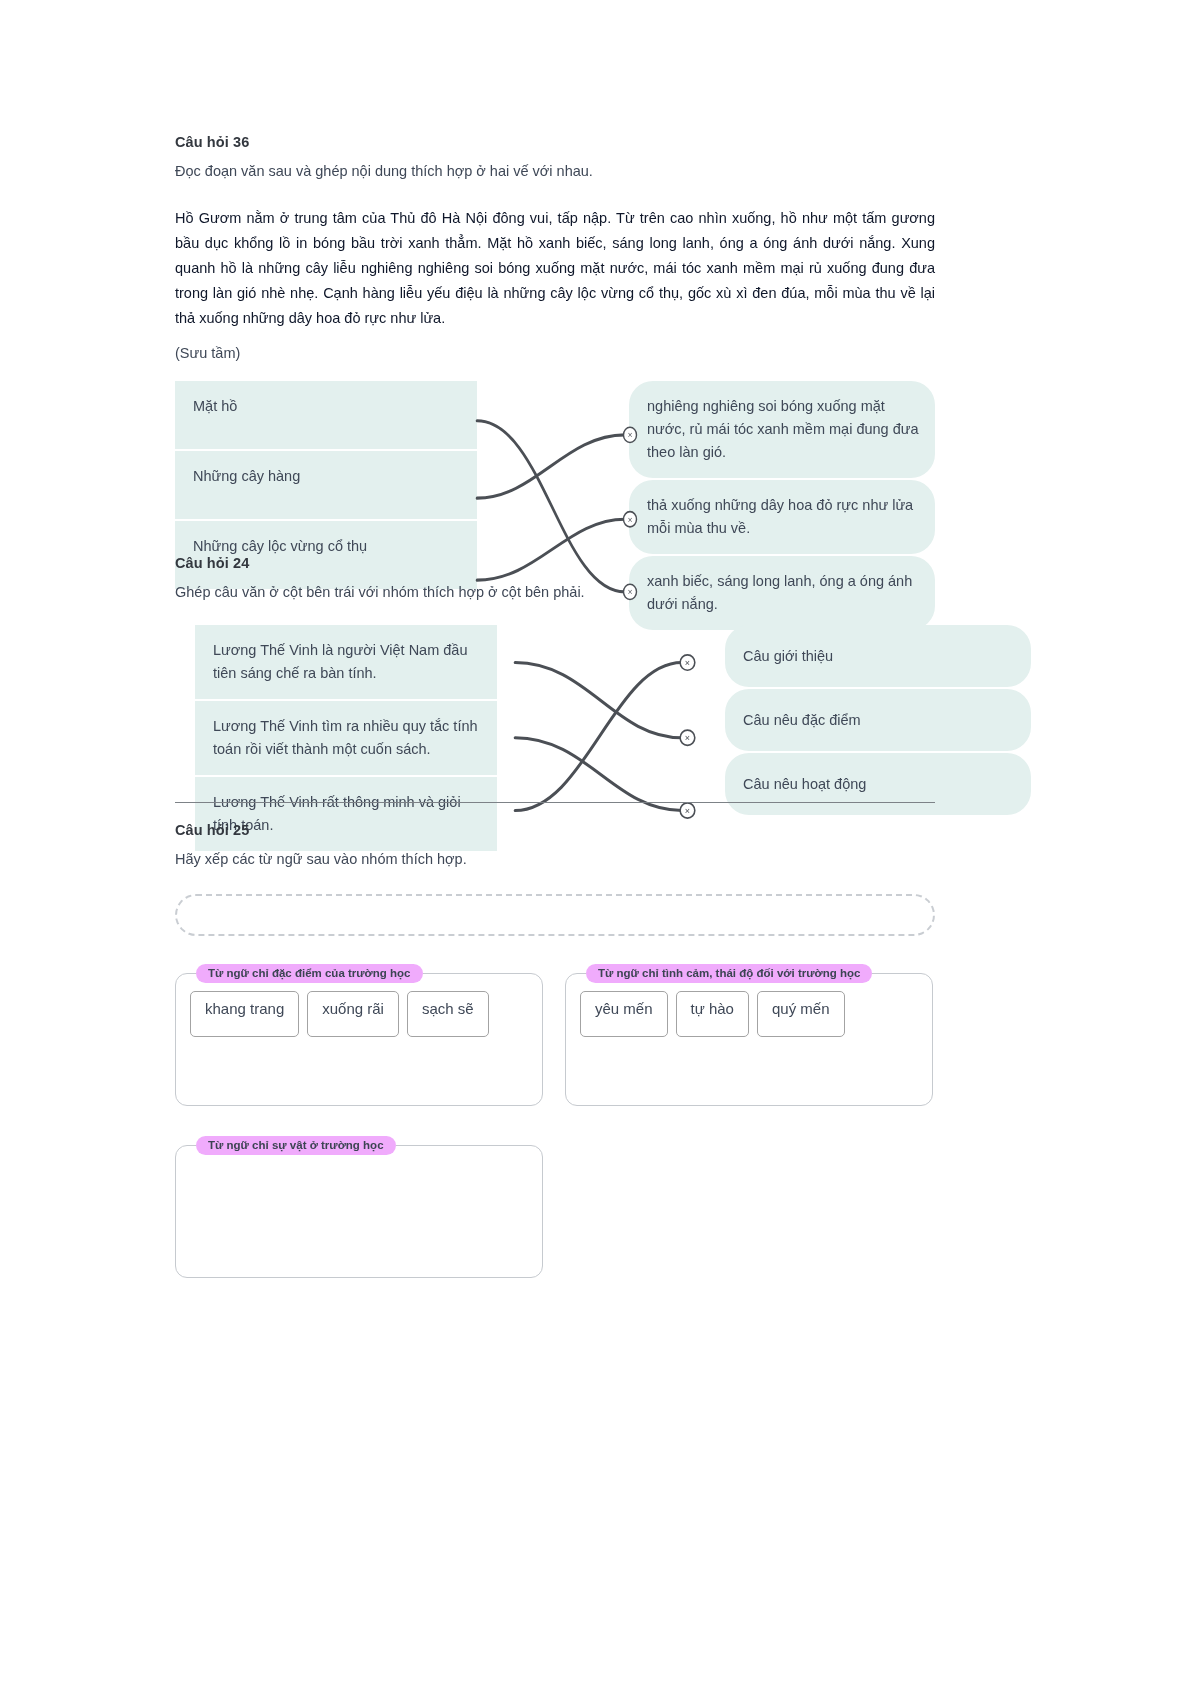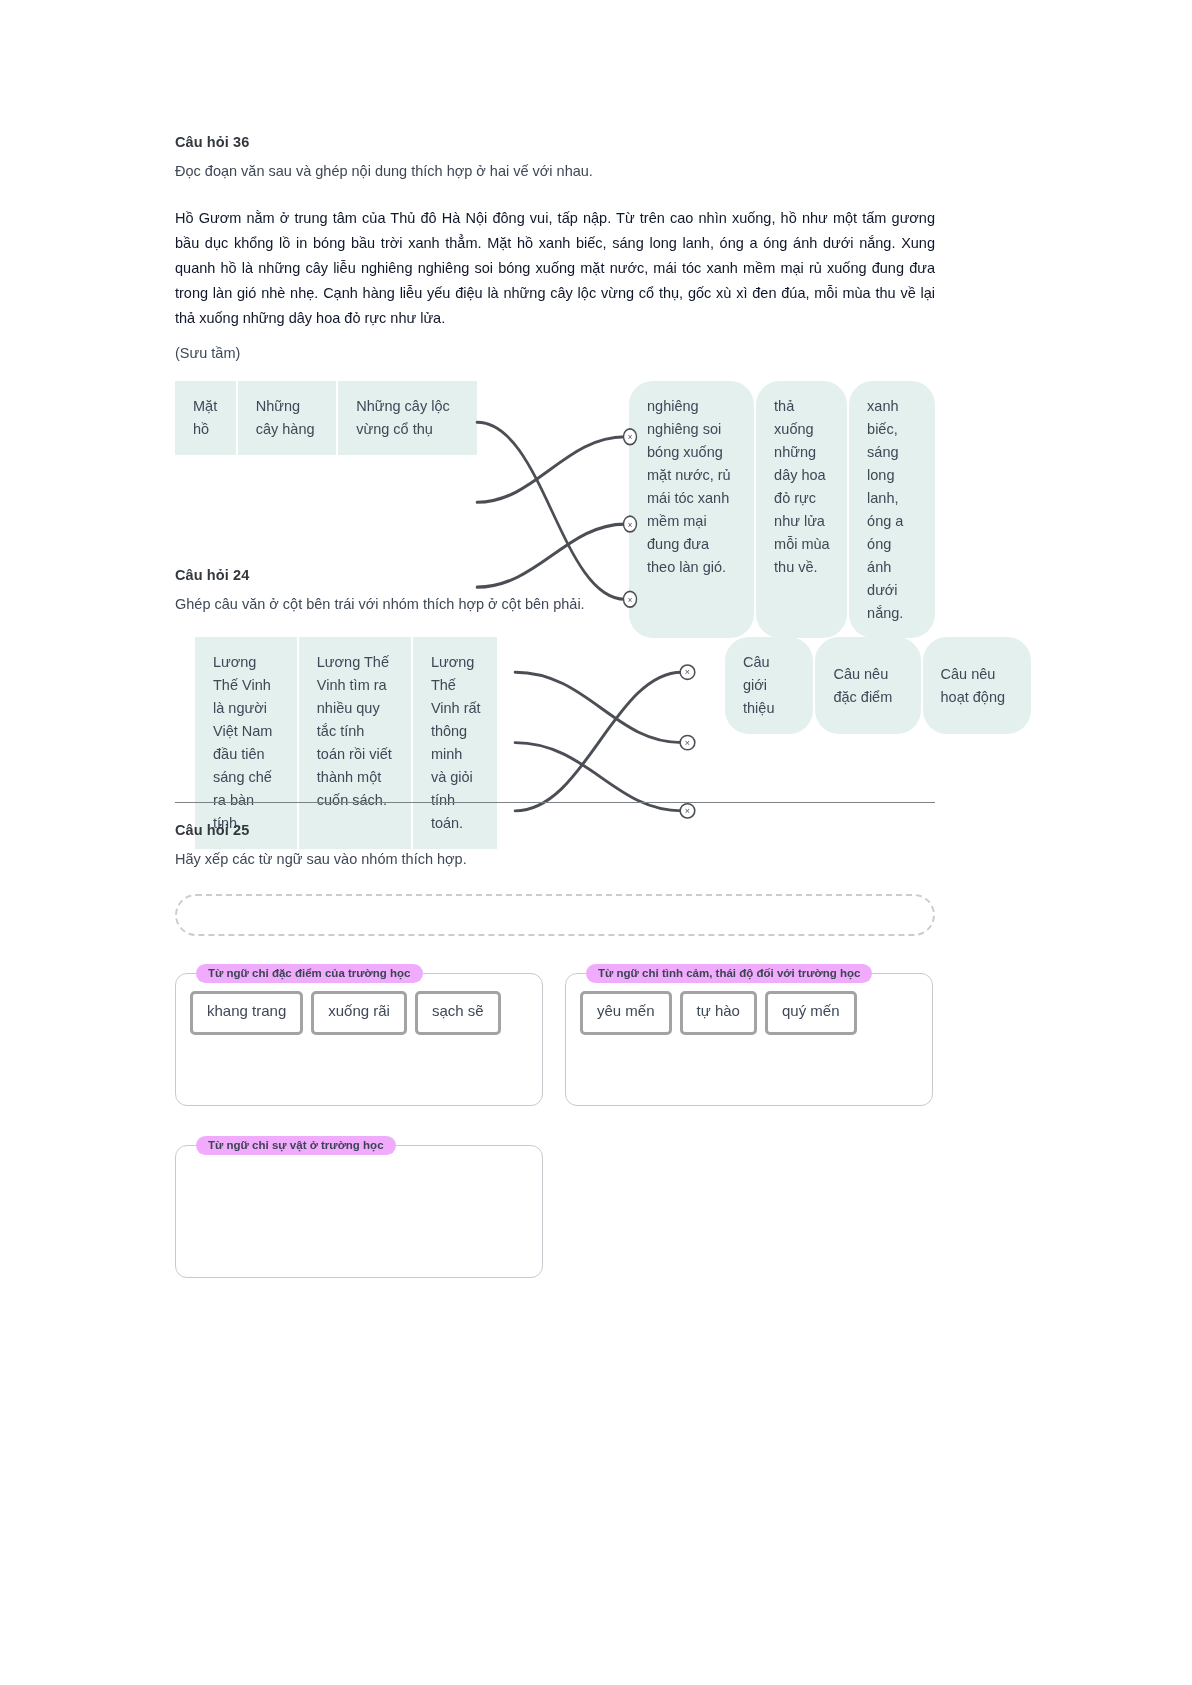--- a/index.html
+++ b/index.html
@@ -53,21 +53,21 @@
   
   .match {
     position: relative;
     display: flex;
     justify-content: space-between;
     align-items: flex-start;
   }
   .match-col {
     width: 302px;
     display: flex;
-    flex-direction: row;
+    flex-direction: column;
     gap: 2px;
   }
   .match-col.right { width: 306px; }
   .match-item {
     background: #e3f0ee;
     color: #3f4857;
     font-size: 14.5px;
     line-height: 1.58;
     padding: 14px 16px 14px 18px;
   }
@@ -143,26 +143,26 @@
     padding: 3px 12px 4px 12px;
     margin-left: 6px;
   }
   .chips {
     display: flex;
     flex-wrap: wrap;
     gap: 8px;
     padding-top: 8px;
   }
   .chip {
-    border: 3px solid #a3a3a3;
+    border: 1px solid #a3a3a3;
     border-radius: 5px;
     background: #ffffff;
     color: #3f4857;
     font-size: 15px;
-    padding: 9px 14px 12px 14px;
+    padding: 9px 14px 18px 14px;
     line-height: 1.1;
     white-space: nowrap;
   }
 </style>
 </head>
 <body>
 
 <div class="page">
 
   <div style="position:absolute; left:0; top:134px; width:760px;">
@@ -206,21 +206,21 @@
           <text x="455" y="121">×</text>
         </g>
         <g class="endpoint-dot">
           <circle cx="455" cy="180" r="6.5"></circle>
           <text x="455" y="183">×</text>
         </g>
       </svg>
     </div>
   </div>
 
-  <div style="position:absolute; left:0; top:555px; width:856px;margin-top:12px;">
+  <div style="position:absolute; left:0; top:555px; width:856px;">
 
     <div class="q-title">Câu hỏi 24</div>
 
     <div class="q-prompt">Ghép câu văn ở cột bên trái với nhóm thích hợp ở cột bên phải.</div>
 
     <div class="match q24" style="margin-top:22px;padding-left:20px;">
 
       <div class="match-col left">
         <div class="match-item">Lương Thế Vinh là người Việt Nam đầu tiên sáng chế ra bàn tính.</div>
         <div class="match-item">Lương Thế Vinh tìm ra nhiều quy tắc tính toán rồi viết thành một cuốn sách.</div>

